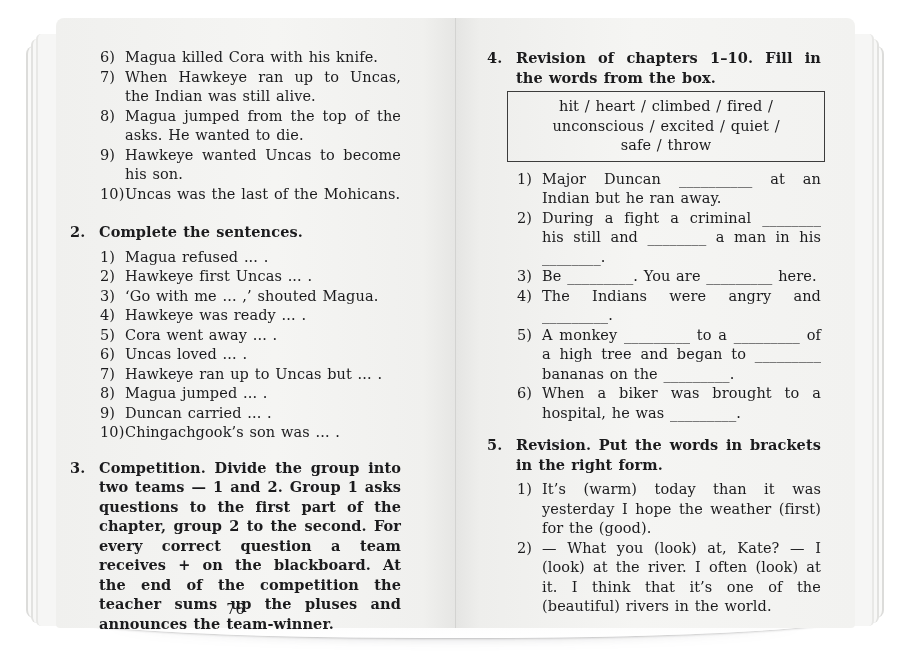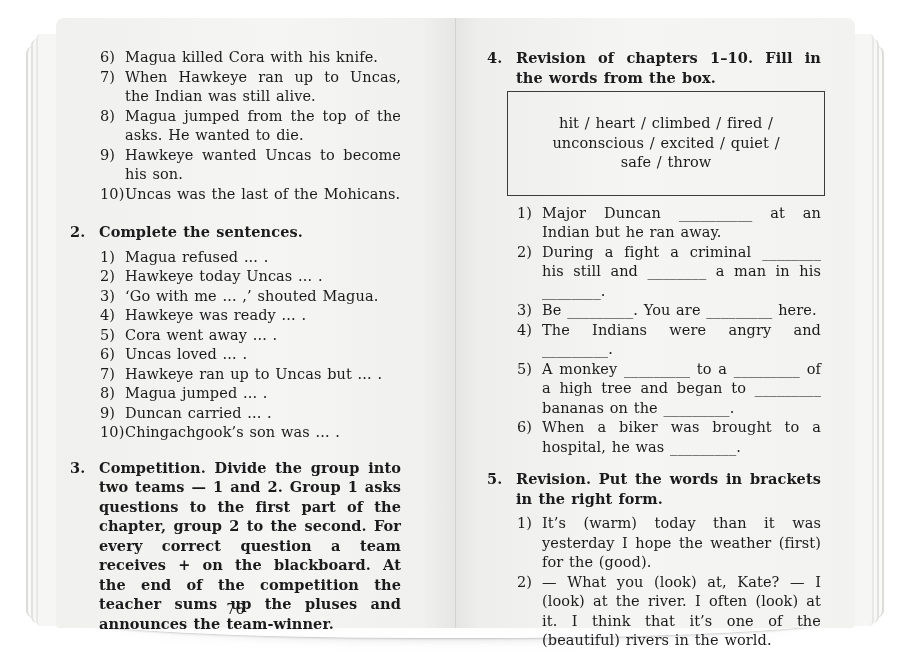--- a/index.html
+++ b/index.html
@@ -58,21 +58,21 @@
   .row { display:flex; }
   .num { flex:0 0 25px; white-space:nowrap; }
   .txt { flex:1; text-align:justify; hyphens:auto; }
   .items { margin-left:30px; }
   .mt-sm { margin-top:6px; }
   .mt-md { margin-top:12px; }
   .mt-lg { margin-top:15px; }
   .mt-xl { margin-top:18px; }
 
   .word-box {
-    border:1.4px solid #3c3c3c; margin:4px -4px 0 20px; padding:22px 4px;
+    border:1.4px solid #3c3c3c; margin:4px -4px 0 20px; padding:5px 4px;
     text-align:center;
   }
   .word-box .line { line-height:19.5px; }
   .items-after-box { margin-top:8px; }
 
   .pageno { position:absolute; bottom:9px; text-align:center; }
   .pageno-left  { left:14px; right:54px; }
   .pageno-right { left:31px; right:34px; }
 </style>
 </head>
@@ -131,21 +131,21 @@
 
       <div class="items mt-sm">
 
           <div class="row">
             <span class="num">1)</span>
             <span class="txt">Magua refused ... .</span>
           </div>
 
           <div class="row">
             <span class="num">2)</span>
-            <span class="txt">Hawkeye today Uncas ... .</span>
+            <span class="txt">Hawkeye first Uncas ... .</span>
           </div>
 
           <div class="row">
             <span class="num">3)</span>
             <span class="txt">‘Go with me ... ,’ shouted Magua.</span>
           </div>
 
           <div class="row">
             <span class="num">4)</span>
             <span class="txt">Hawkeye was ready ... .</span>

